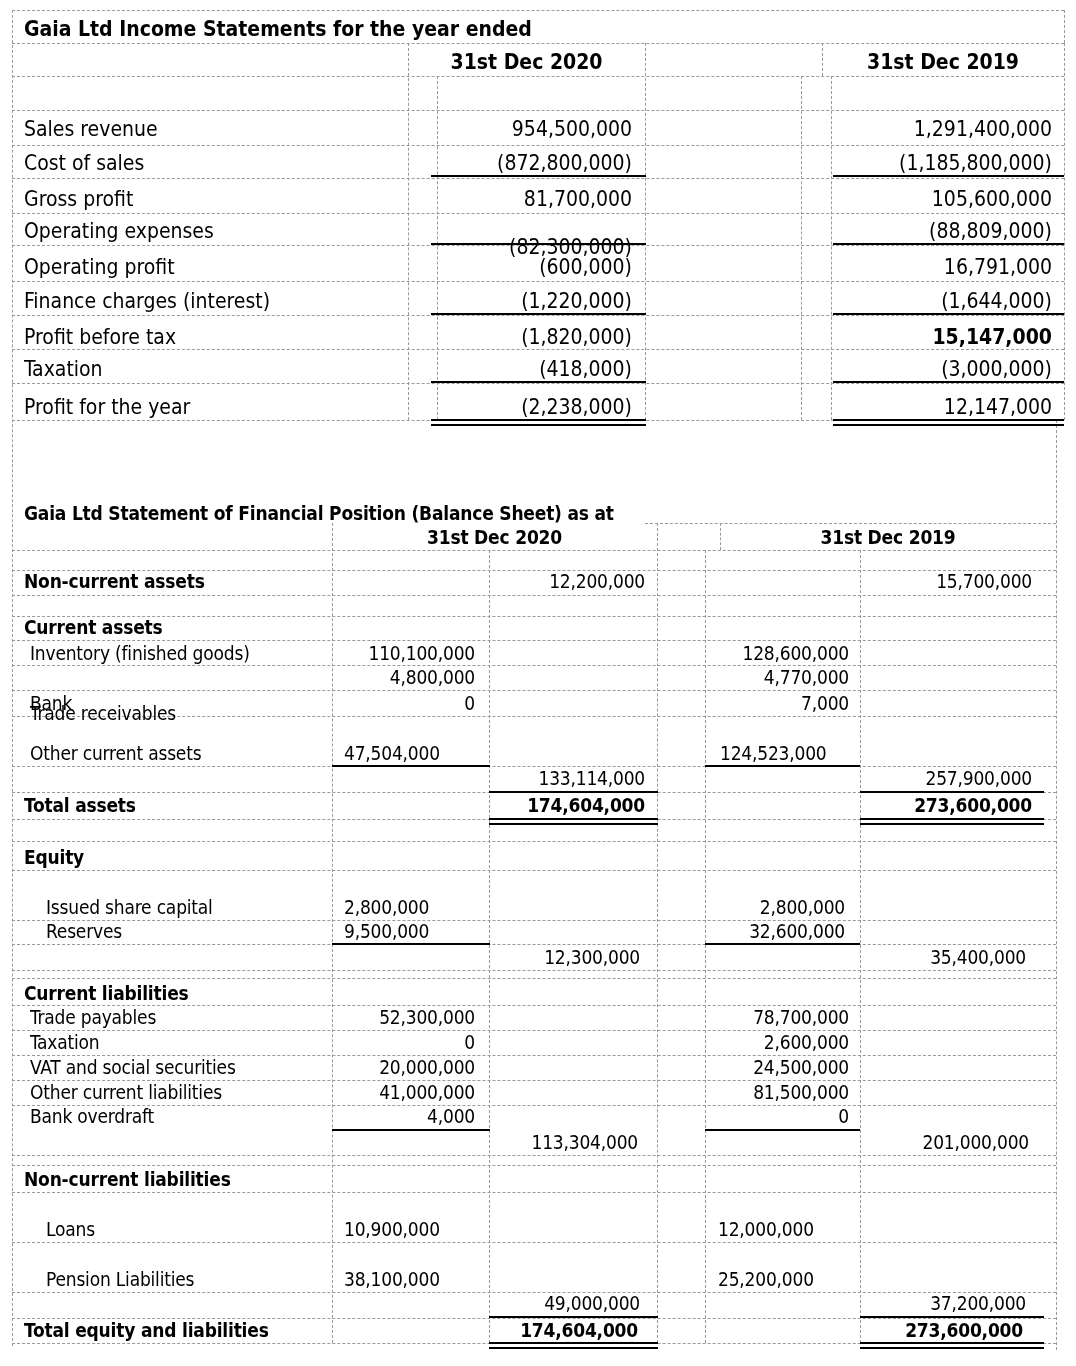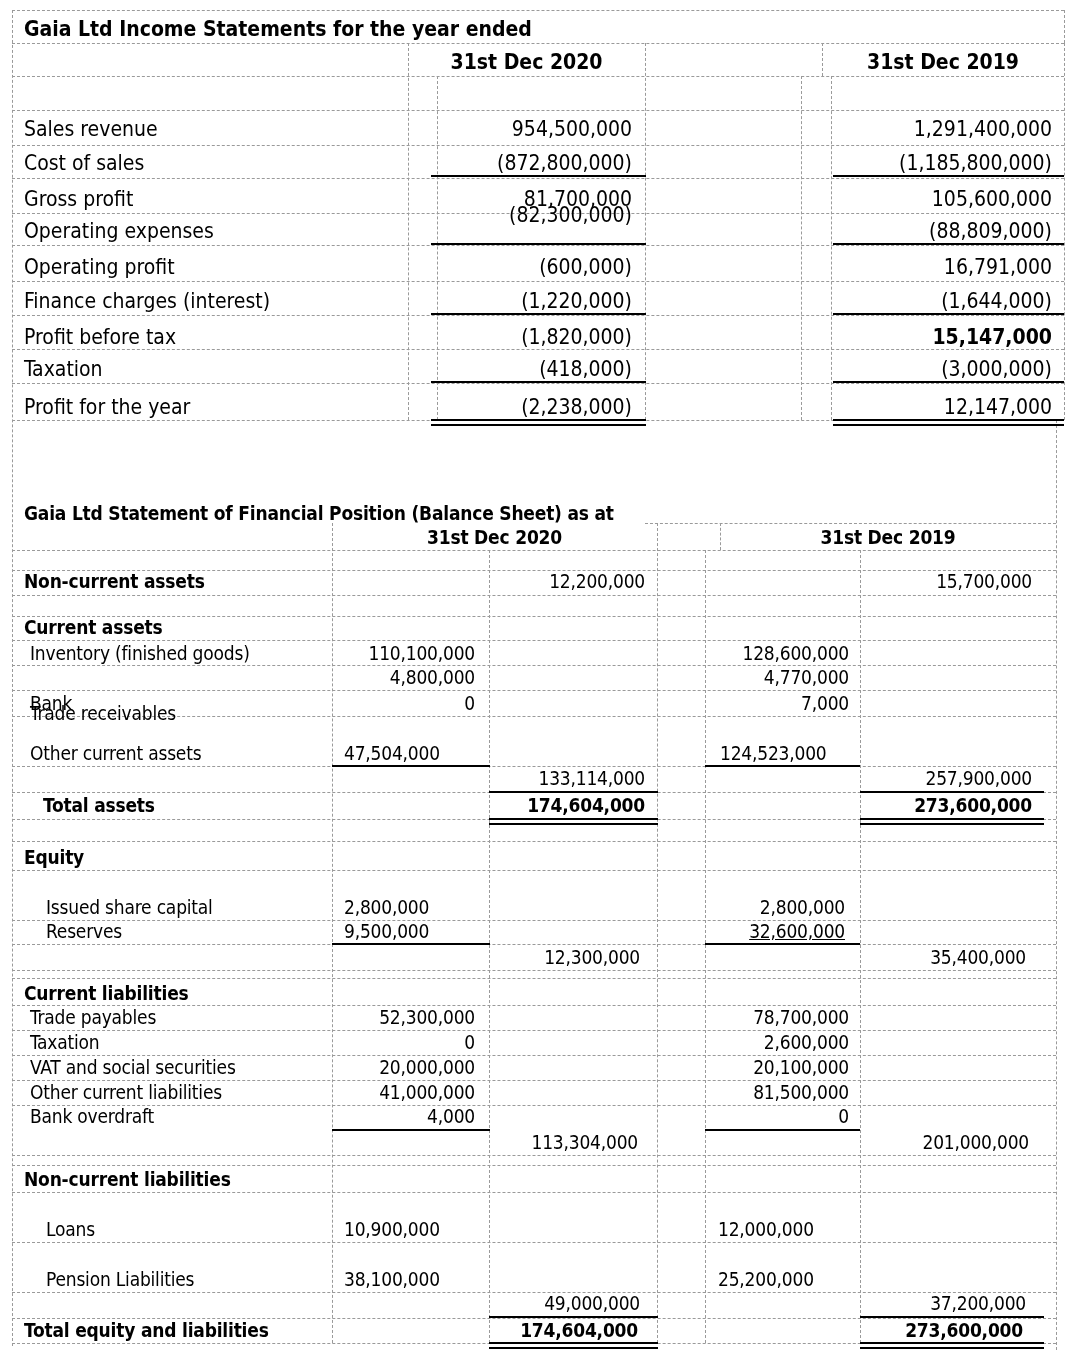--- a/index.html
+++ b/index.html
@@ -63,21 +63,21 @@
   <div class="ul" style="left:431px;top:175px;width:215px"></div>
   <div class="ul" style="left:833px;top:175px;width:231px"></div>
 
   <div>
     <div class="t" style="left:24px;top:188px;">Gross profit</div>
     <div class="t r" style="left:440px;top:188px;width:192px;">81,700,000</div>
     <div class="t r" style="left:834px;top:188px;width:218px;">105,600,000</div>
   </div>
   <div>
     <div class="t" style="left:24px;top:220px;">Operating expenses</div>
-    <div class="t r" style="left:440px;top:204px;width:192px;">(82,300,000)</div>
+    <div class="t r" style="left:440px;top:236px;width:192px;">(82,300,000)</div>
     <div class="t r" style="left:834px;top:220px;width:218px;">(88,809,000)</div>
   </div>
   <div class="ul" style="left:431px;top:243px;width:215px"></div>
   <div class="ul" style="left:833px;top:243px;width:231px"></div>
 
   <div>
     <div class="t" style="left:24px;top:256px;">Operating profit</div>
     <div class="t r" style="left:440px;top:256px;width:192px;">(600,000)</div>
     <div class="t r" style="left:834px;top:256px;width:218px;">16,791,000</div>
   </div>
@@ -186,37 +186,37 @@
   <div class="ul" style="left:705px;top:765px;width:155px"></div>
 
   <div>
     <div class="t r" style="left:492px;top:767px;width:153px;">133,114,000</div>
     <div class="t r" style="left:863px;top:767px;width:169px;">257,900,000</div>
   </div>
   <div class="ul" style="left:489px;top:791px;width:169px"></div>
   <div class="ul" style="left:860px;top:791px;width:184px"></div>
 
   <div>
-    <div class="t b" style="left:24px;top:794px;margin-left:19px;">Total assets</div>
+    <div class="t b" style="left:24px;top:794px;">Total assets</div>
     <div class="t b r" style="left:492px;top:794px;width:153px;">174,604,000</div>
     <div class="t b r" style="left:863px;top:794px;width:169px;">273,600,000</div>
   </div>
   <div class="dul" style="left:489px;top:818px;width:169px"></div>
   <div class="dul" style="left:860px;top:818px;width:184px"></div>
 
   <div class="t b" style="left:24px;top:846px;">Equity</div>
   <div>
     <div class="t" style="left:46px;top:896px;">Issued share capital</div>
     <div class="t" style="left:344px;top:896px;">2,800,000</div>
     <div class="t r" style="left:708px;top:896px;width:137px;">2,800,000</div>
   </div>
   <div>
     <div class="t" style="left:46px;top:920px;">Reserves</div>
     <div class="t" style="left:344px;top:920px;">9,500,000</div>
-    <div class="t r" style="left:708px;top:920px;width:137px;text-decoration:underline;">32,600,000</div>
+    <div class="t r" style="left:708px;top:920px;width:137px;">32,600,000</div>
   </div>
   <div class="ul" style="left:332px;top:943px;width:158px"></div>
   <div class="ul" style="left:705px;top:943px;width:155px"></div>
   <div>
     <div class="t r" style="left:492px;top:946px;width:148px;">12,300,000</div>
     <div class="t r" style="left:863px;top:946px;width:163px;">35,400,000</div>
   </div>
 
   <div class="t b" style="left:24px;top:982px;">Current liabilities</div>
   <div>
@@ -225,21 +225,21 @@
     <div class="t r" style="left:708px;top:1006px;width:141px;">78,700,000</div>
   </div>
   <div>
     <div class="t" style="left:30px;top:1031px;">Taxation</div>
     <div class="t r" style="left:335px;top:1031px;width:140px;">0</div>
     <div class="t r" style="left:708px;top:1031px;width:141px;">2,600,000</div>
   </div>
   <div>
     <div class="t" style="left:30px;top:1056px;">VAT and social securities</div>
     <div class="t r" style="left:335px;top:1056px;width:140px;">20,000,000</div>
-    <div class="t r" style="left:708px;top:1056px;width:141px;">20,100,000</div>
+    <div class="t r" style="left:708px;top:1056px;width:141px;">24,500,000</div>
   </div>
   <div>
     <div class="t" style="left:30px;top:1081px;">Other current liabilities</div>
     <div class="t r" style="left:335px;top:1081px;width:140px;">41,000,000</div>
     <div class="t r" style="left:708px;top:1081px;width:141px;">81,500,000</div>
   </div>
   <div>
     <div class="t" style="left:30px;top:1105px;">Bank overdraft</div>
     <div class="t r" style="left:335px;top:1105px;width:140px;">4,000</div>
     <div class="t r" style="left:708px;top:1105px;width:141px;">0</div>

